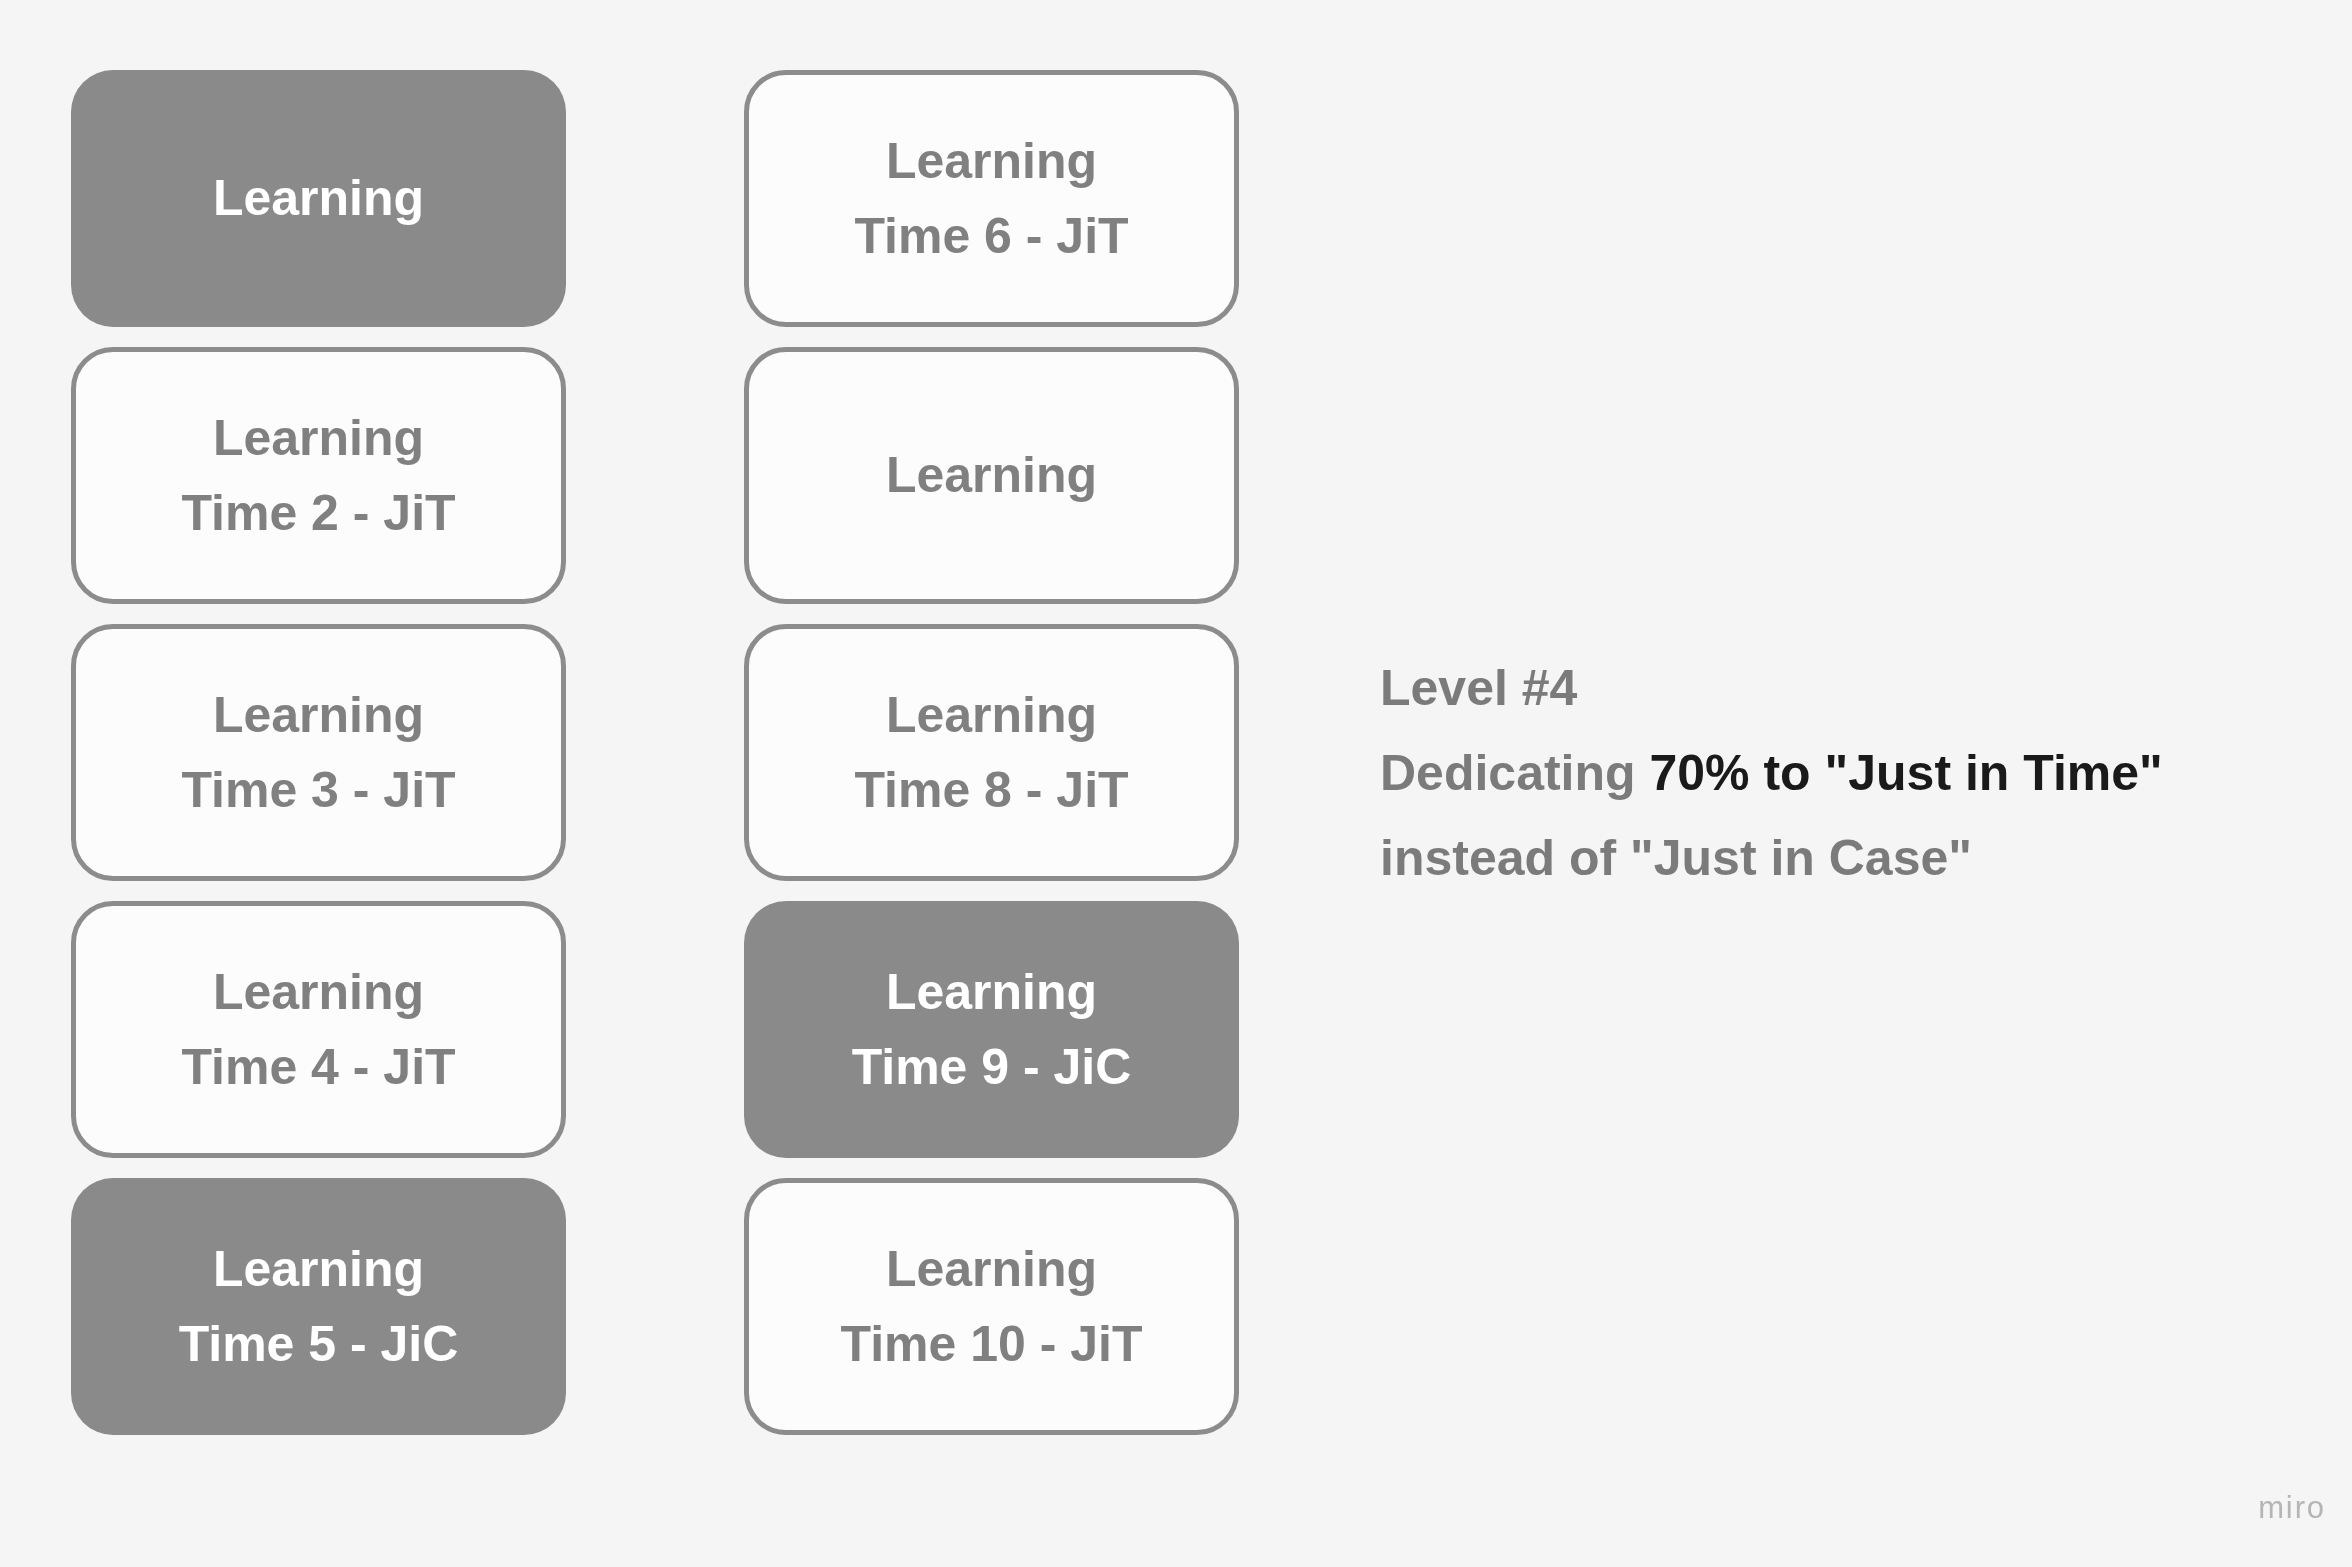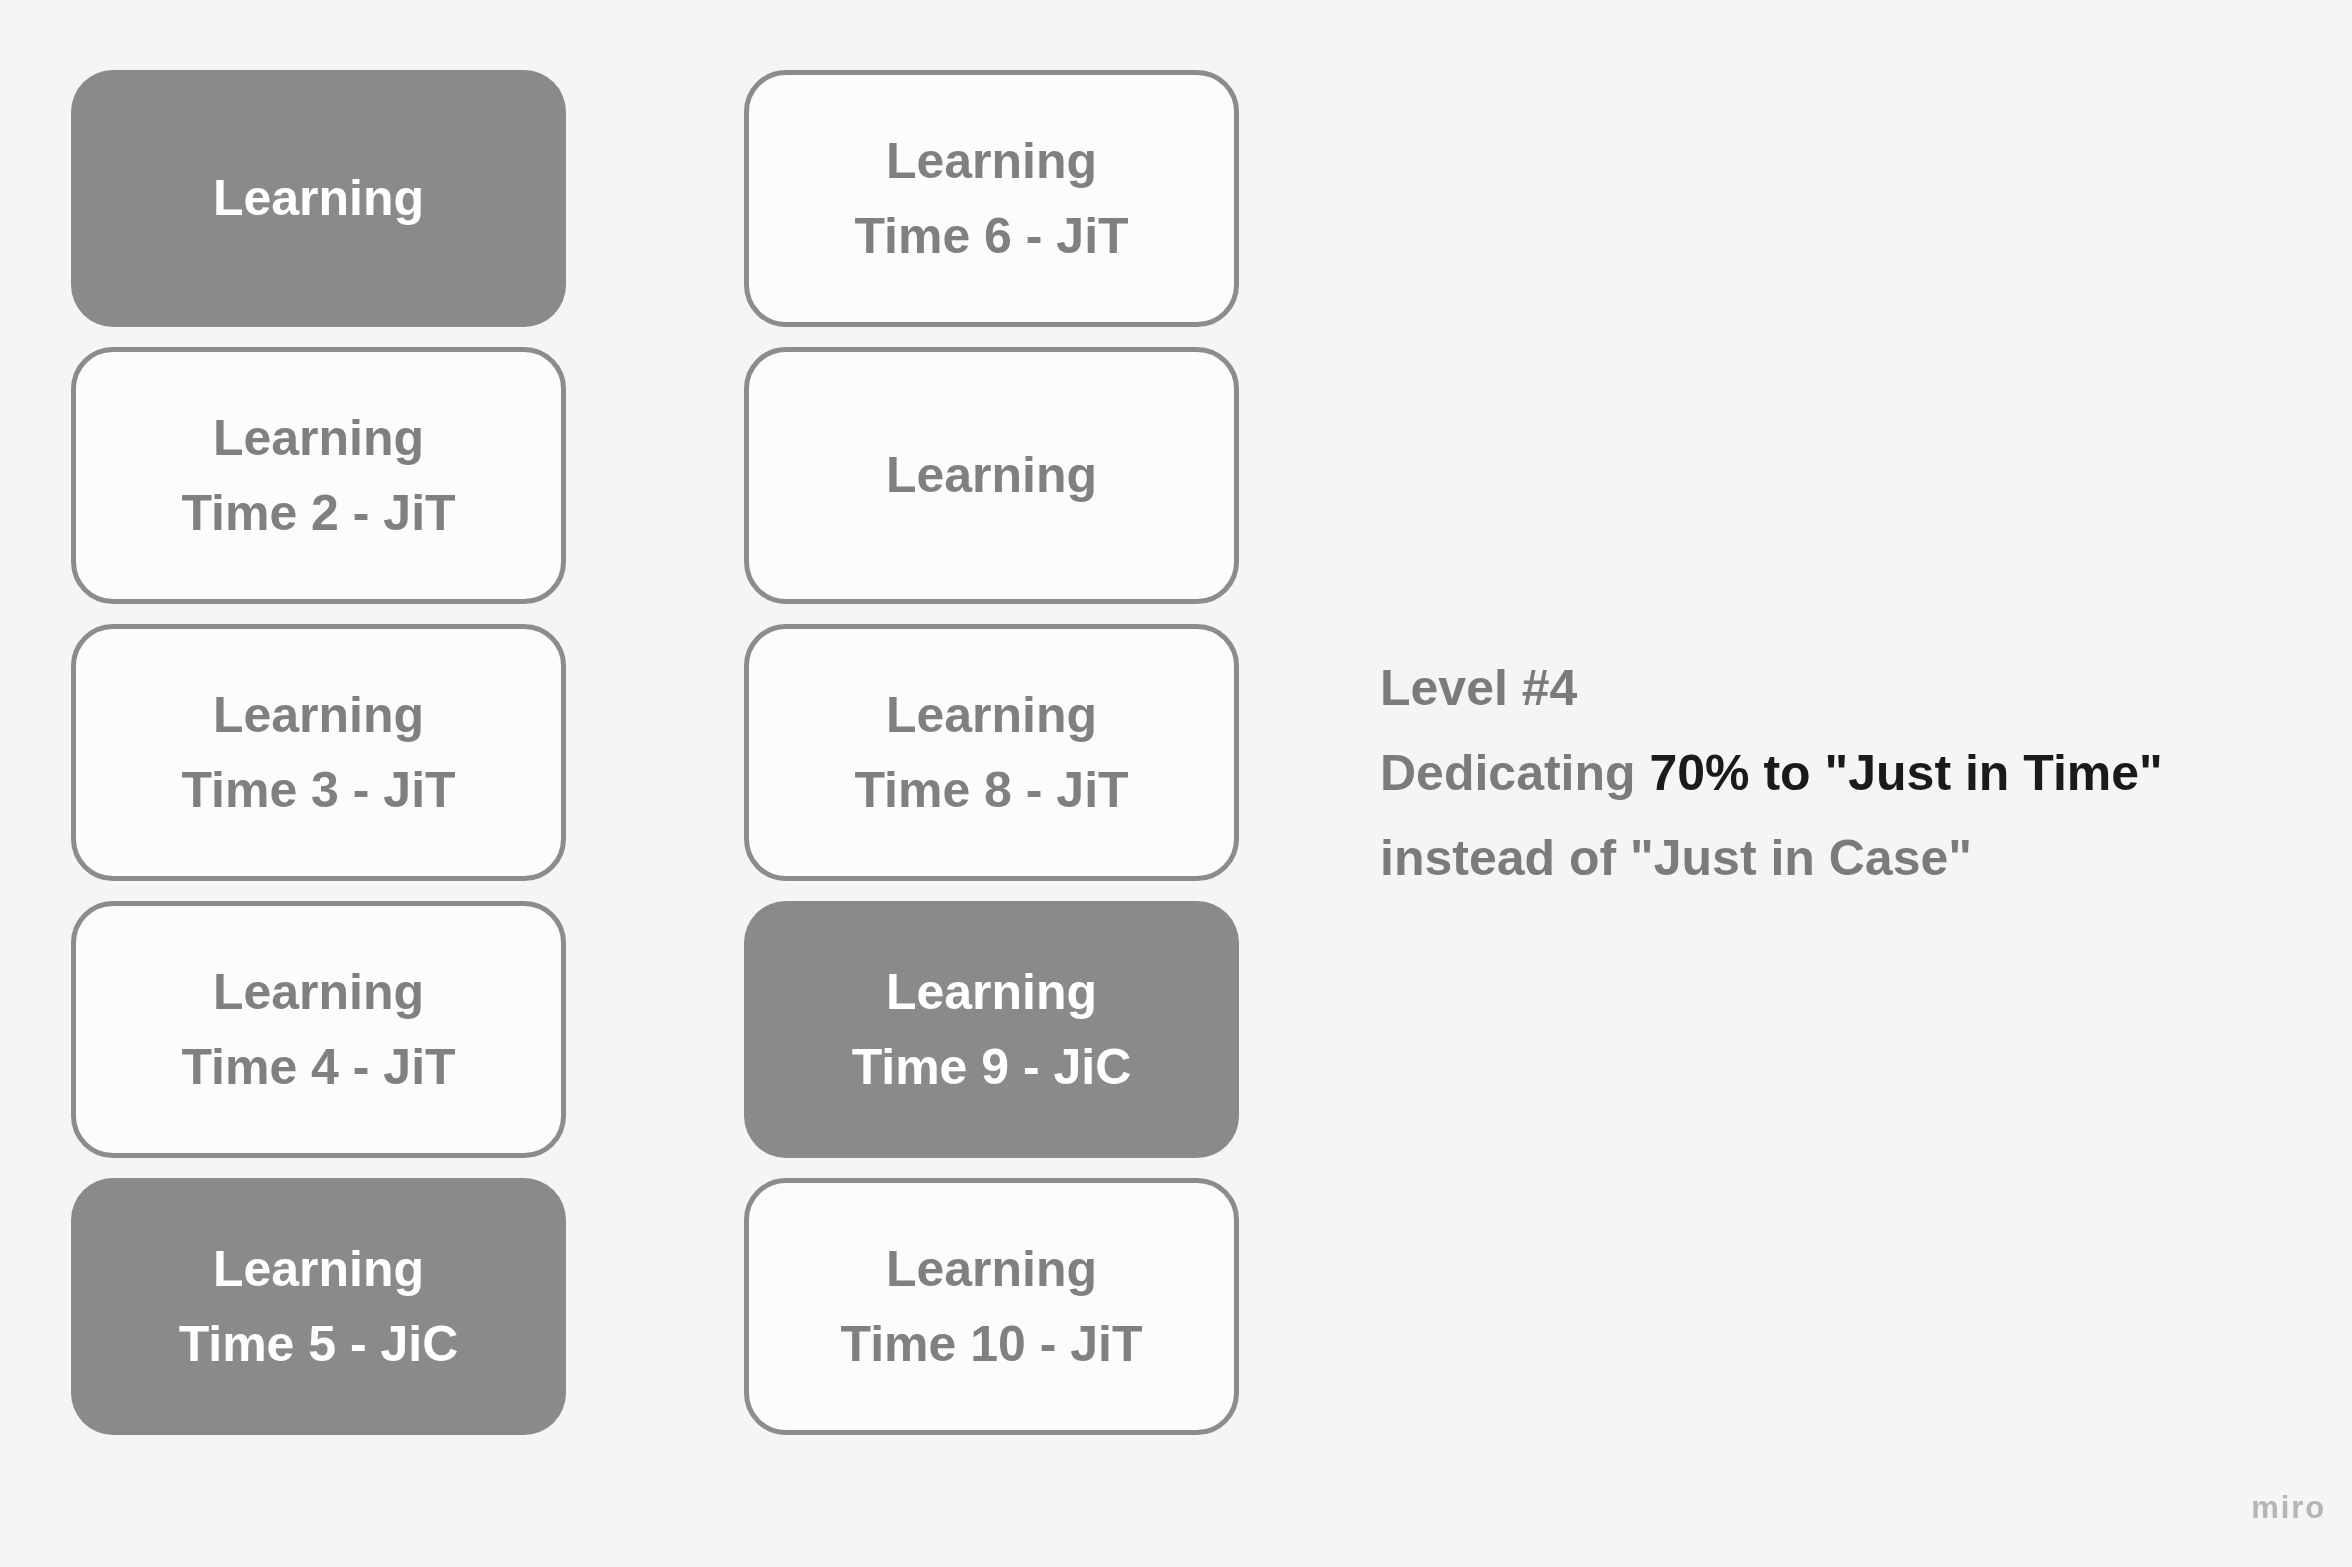--- a/index.html
+++ b/index.html
@@ -63,21 +63,21 @@
   }
   .annotation .emphasis {
     color: var(--annotation-emphasis, #1a1a1a);
     font-weight: 800;
   }
   .watermark {
     position: absolute;
     right: 27px;
     bottom: 42px;
     font-size: 31px;
-    font-weight: 700;
+    font-weight: 400;
     letter-spacing: 1.9px;
     color: var(--watermark, #b5b5b5);
   }
 </style>
 </head>
 <body>
 
 <div id="board">
 
   <div class="column col-left">

